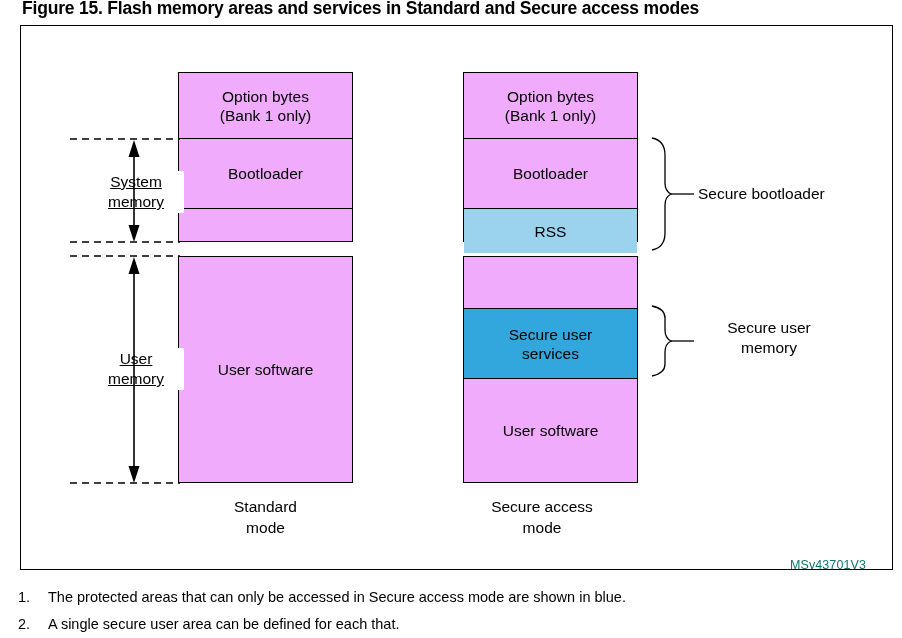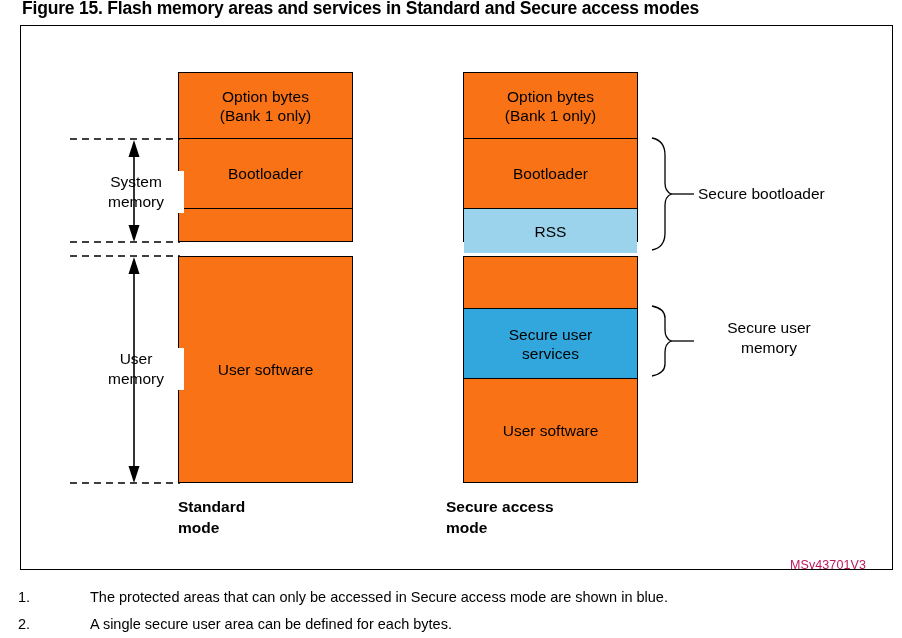--- a/index.html
+++ b/index.html
@@ -38,72 +38,73 @@
     border: 1.5px solid #000000;
     box-sizing: border-box;
     background: #ffffff;
   }
 
   
   .mem-stack {
     position: absolute;
     border: 1.4px solid #000000;
     box-sizing: border-box;
-    background: #f97316;
+    background: #f0abfc;
   }
   .mem-cell {
     position: absolute;
     left: 0;
     width: 100%;
     box-sizing: border-box;
     display: flex;
     align-items: center;
     justify-content: center;
     text-align: center;
     font-size: 15.5px;
     line-height: 19px;
     color: #000000;
   }
   .cell-divider-bottom { border-bottom: 1.4px solid #000000; }
 
   
   .col-caption {
     position: absolute;
-    text-align: left;
-    font-size: 15.5px;
-    font-weight: bold;
+    text-align: center;
+    font-size: 15.5px;
+    font-weight: normal;
     line-height: 21px;
   }
 
   
   .range-label {
     position: absolute;
     text-align: center;
     font-size: 15.5px;
     line-height: 20px;
     background: #ffffff;
     padding: 1px 0;
+    text-decoration: underline;
   }
 
   
   .brace-label {
     position: absolute;
     font-size: 15.5px;
     line-height: 20px;
     text-align: left;
   }
   .brace-label.centered { text-align: center; }
 
   
   #watermark {
     position: absolute;
     right: 36px;
     top: 558px;
     font-size: 12.5px;
-    color: #be185d;
+    color: #0f766e;
     letter-spacing: 0.1px;
   }
 
   
   #footnotes {
     position: absolute;
     left: 18px;
     top: 588px;
     width: 870px;
   }
@@ -111,21 +112,21 @@
     display: flex;
     align-items: flex-start;
     font-size: 14.5px;
     line-height: 18px;
     margin-bottom: 9px;
   }
   .footnote-num {
     width: 30px;
     flex: 0 0 30px;
   }
-  .footnote-text { flex: 1 1 auto; margin-left: 42px; }
+  .footnote-text { flex: 1 1 auto; }
 
   
   #vector-layer {
     position: absolute;
     left: 0;
     top: 0;
     width: 902px;
     height: 638px;
     pointer-events: none;
   }
@@ -261,15 +262,15 @@
 
 <div id="watermark">MSv43701V3</div>
 
 <div id="footnotes">
   <div class="footnote">
     <span class="footnote-num">1.</span>
     <span class="footnote-text">The protected areas that can only be accessed in Secure access mode are shown in blue.</span>
   </div>
   <div class="footnote">
     <span class="footnote-num">2.</span>
-    <span class="footnote-text">A single secure user area can be defined for each bytes.</span>
+    <span class="footnote-text">A single secure user area can be defined for each that.</span>
   </div>
 </div>
 
 </body></html>

